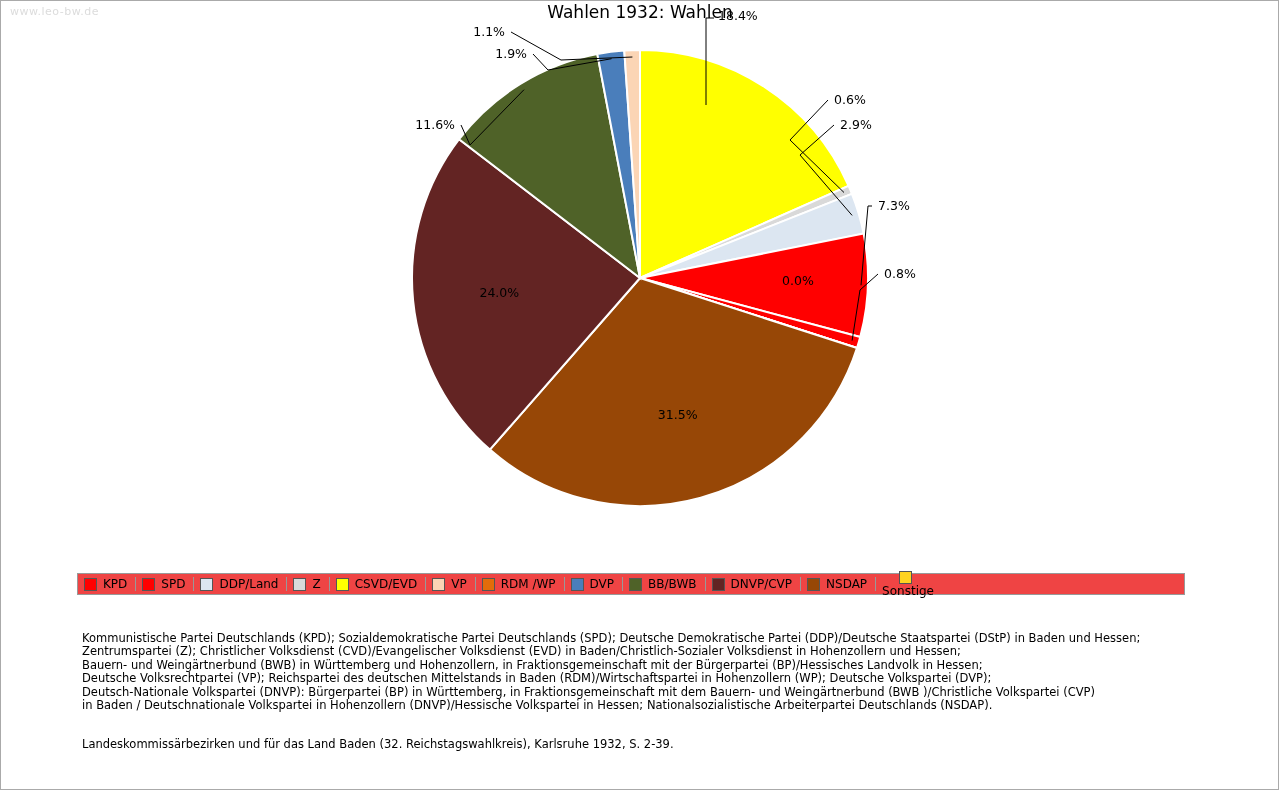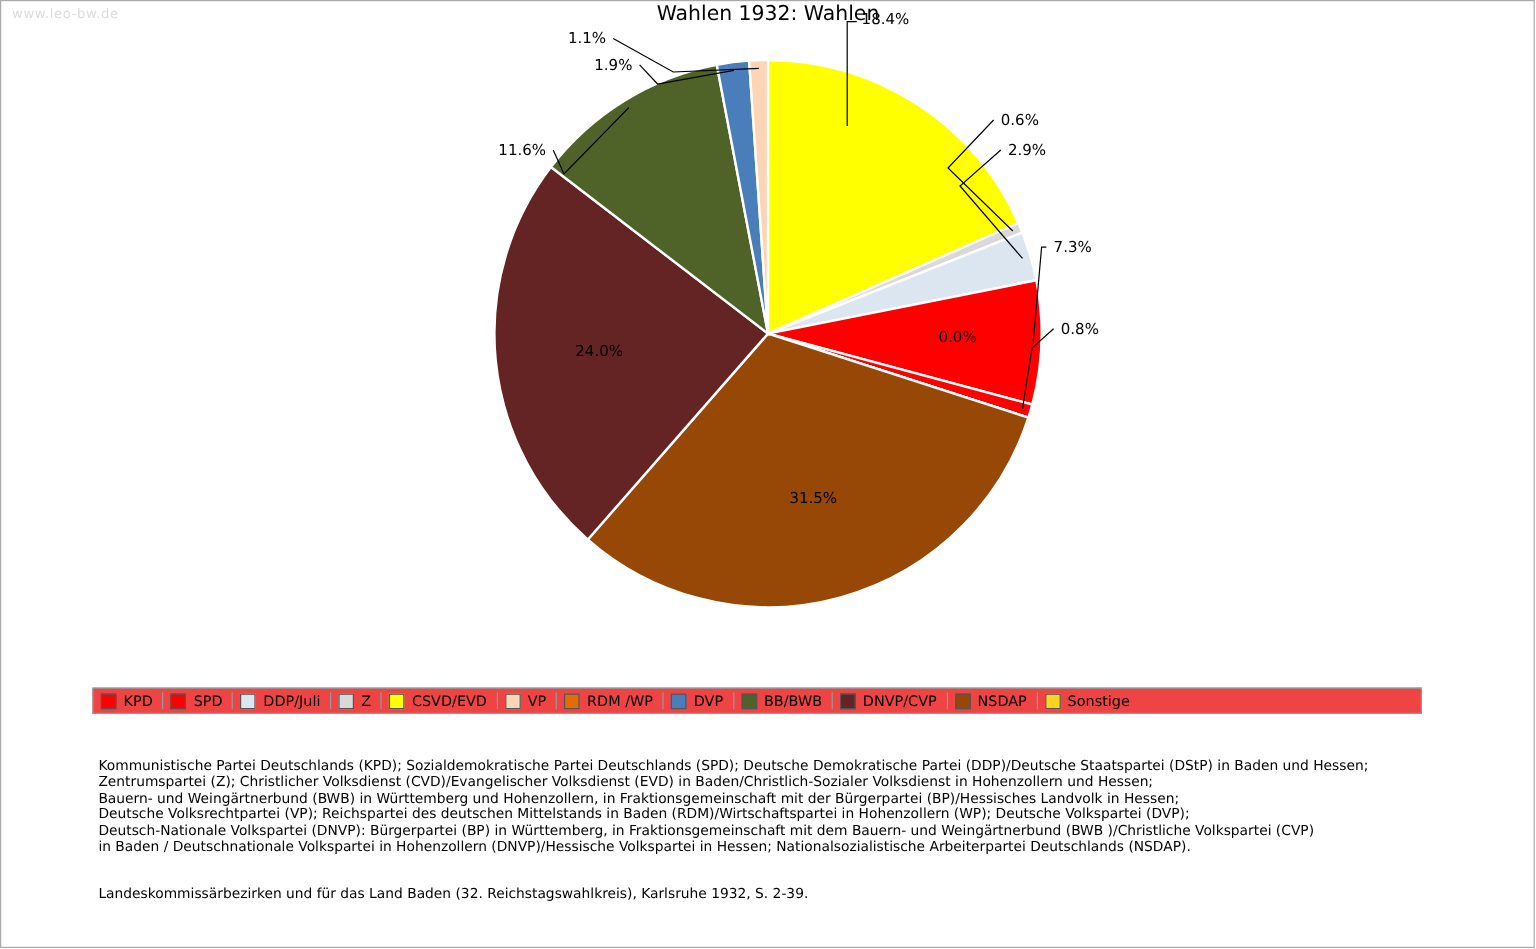--- a/index.html
+++ b/index.html
@@ -68,21 +68,21 @@
     align-items: center;
   }
   .legend-item {
     display: flex;
     align-items: center;
     padding: 0 8px 0 6px;
     border-right: 1px solid #999999;
     font-size: 12px;
     white-space: nowrap;
   }
-  .legend-item:last-child { border-right: none; }
+  .legend-item:last-child { border-right: none; flex-direction: column; }
   .legend-swatch {
     width: 11px;
     height: 11px;
     border: 1px solid #555555;
     margin-right: 6px;
     flex: none;
   }
   
   #footnotes {
     position: absolute;
@@ -163,21 +163,21 @@
     <div class="legend-item">
       <span class="legend-swatch" style="background: rgb(255, 0, 0);"></span>
       <span>KPD</span>
     </div>
     <div class="legend-item">
       <span class="legend-swatch" style="background: rgb(255, 0, 0);"></span>
       <span>SPD</span>
     </div>
     <div class="legend-item">
       <span class="legend-swatch" style="background: rgb(220, 230, 241);"></span>
-      <span>DDP/Juli</span>
+      <span>DDP/Land</span>
     </div>
     <div class="legend-item">
       <span class="legend-swatch" style="background: rgb(217, 217, 217);"></span>
       <span>Z</span>
     </div>
     <div class="legend-item">
       <span class="legend-swatch" style="background: rgb(255, 255, 0);"></span>
       <span>CSVD/EVD</span>
     </div>
     <div class="legend-item">

